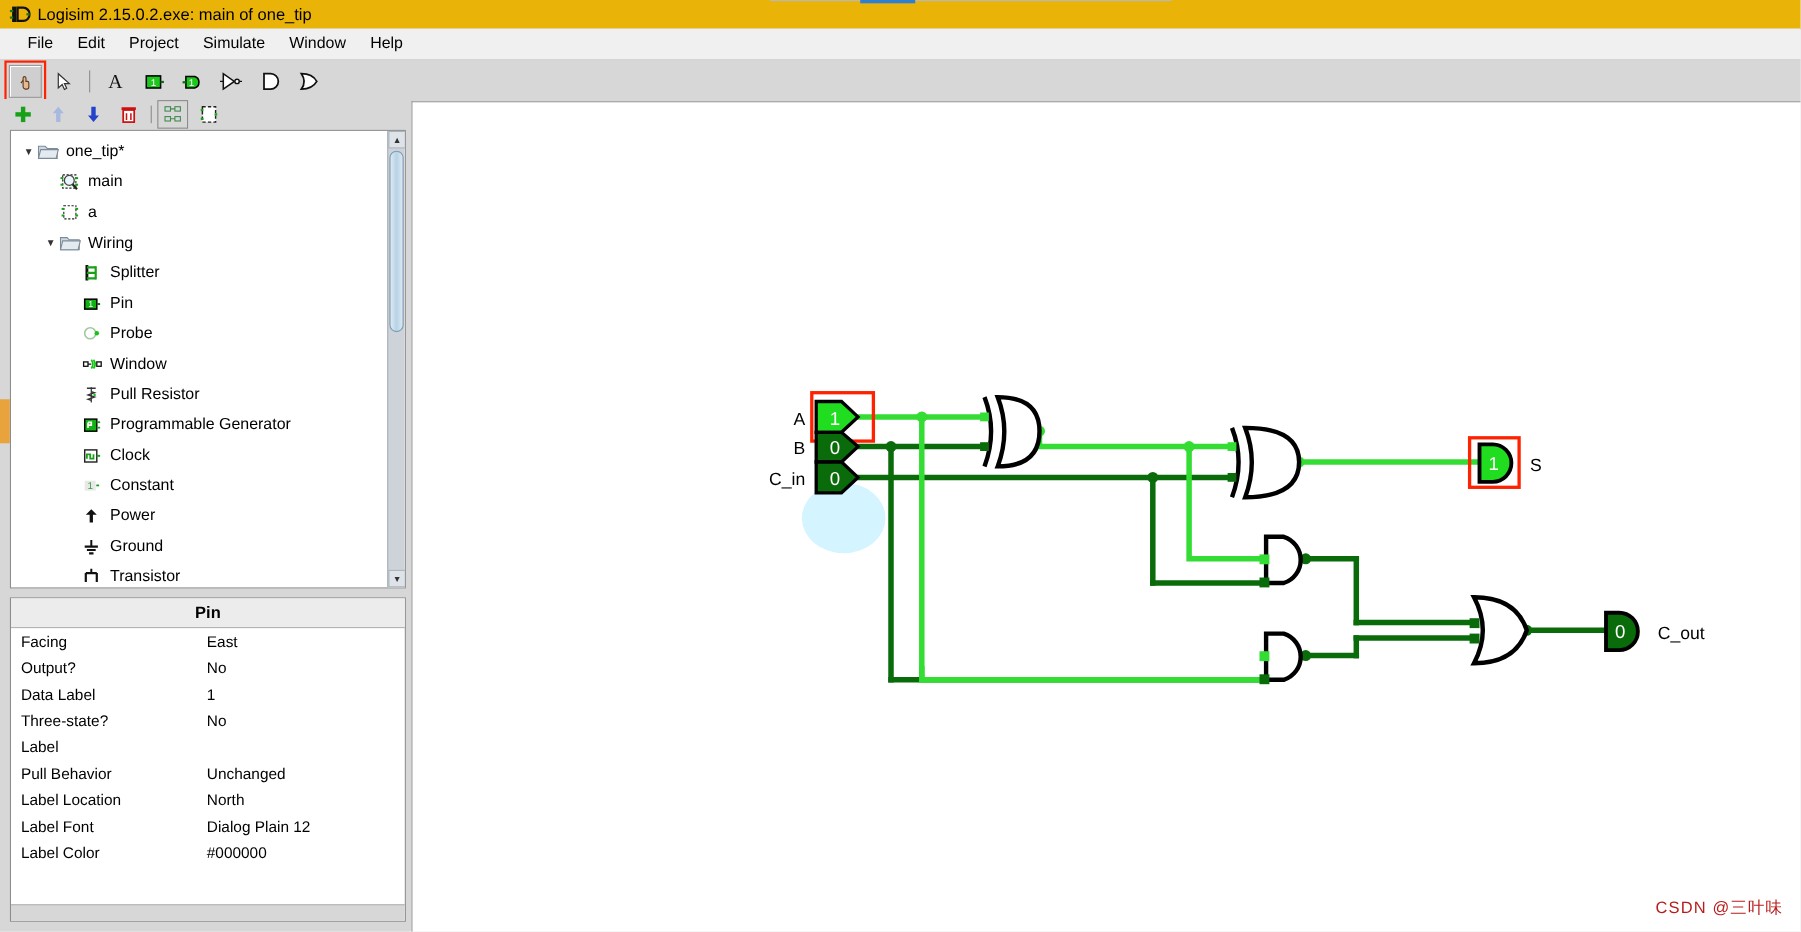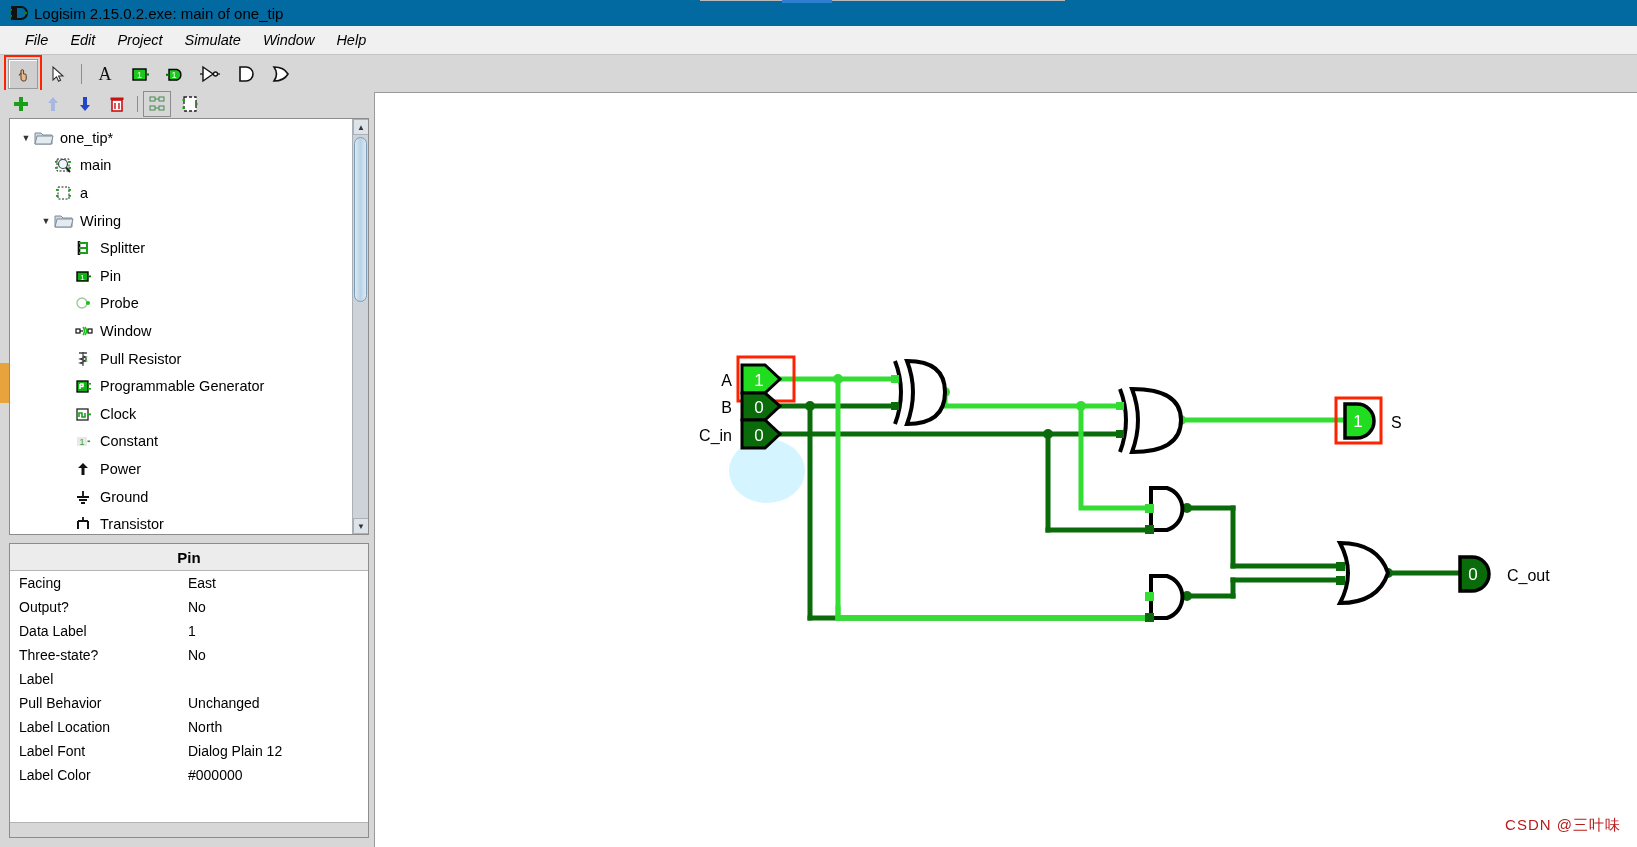--- a/index.html
+++ b/index.html
@@ -11,21 +11,21 @@
   }
   #app {
     position: relative;
     width: 1637px; height: 847px;
     background: #d7d7d7;
   }
 
   
   #titlebar {
     position: absolute; left: 0; top: 0; width: 1637px; height: 26px;
-    background: #0369a1;
+    background: #eab308;
     border-bottom: 1px solid #c8c8c8;
     display: flex; align-items: center;
   }
   #titlebar .tb-icon {
     width: 20px; height: 20px; margin-left: 8px; margin-right: 6px;
     position: relative; flex: 0 0 auto;
   }
   #titlebar .tb-title {
     font-size: 15px; color: #000; white-space: nowrap;
   }
@@ -42,21 +42,20 @@
   #menubar {
     position: absolute; left: 0; top: 26px; width: 1637px; height: 29px;
     background: #f0f0f0;
     border-bottom: 1px solid #c4c4c4;
     display: flex; align-items: center; padding-left: 14px;
     box-sizing: border-box;
   }
   #menubar .menu-item {
     font-size: 14.5px; color: #000; padding: 3px 11px; cursor: default;
     white-space: nowrap;
-    font-style: italic;
   }
 
   
   #toolbar {
     position: absolute; left: 0; top: 55px; width: 1637px; height: 37px;
     background: #d7d7d7;
     display: flex; align-items: center; padding-left: 8px;
     box-sizing: border-box;
   }
   .tool-btn {

